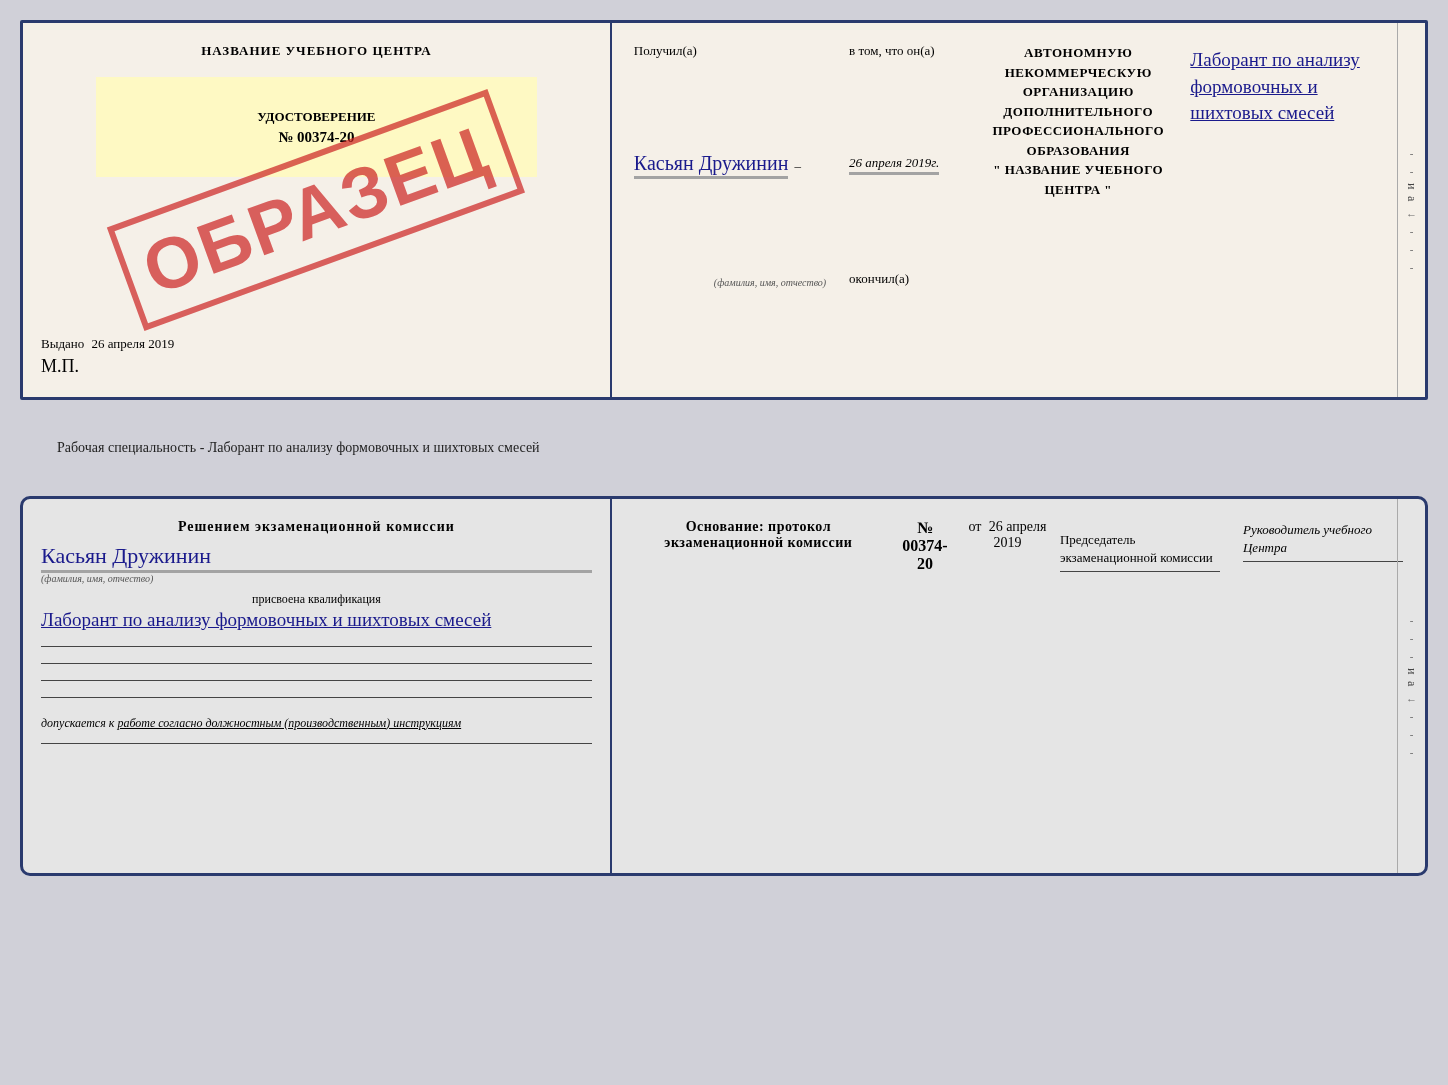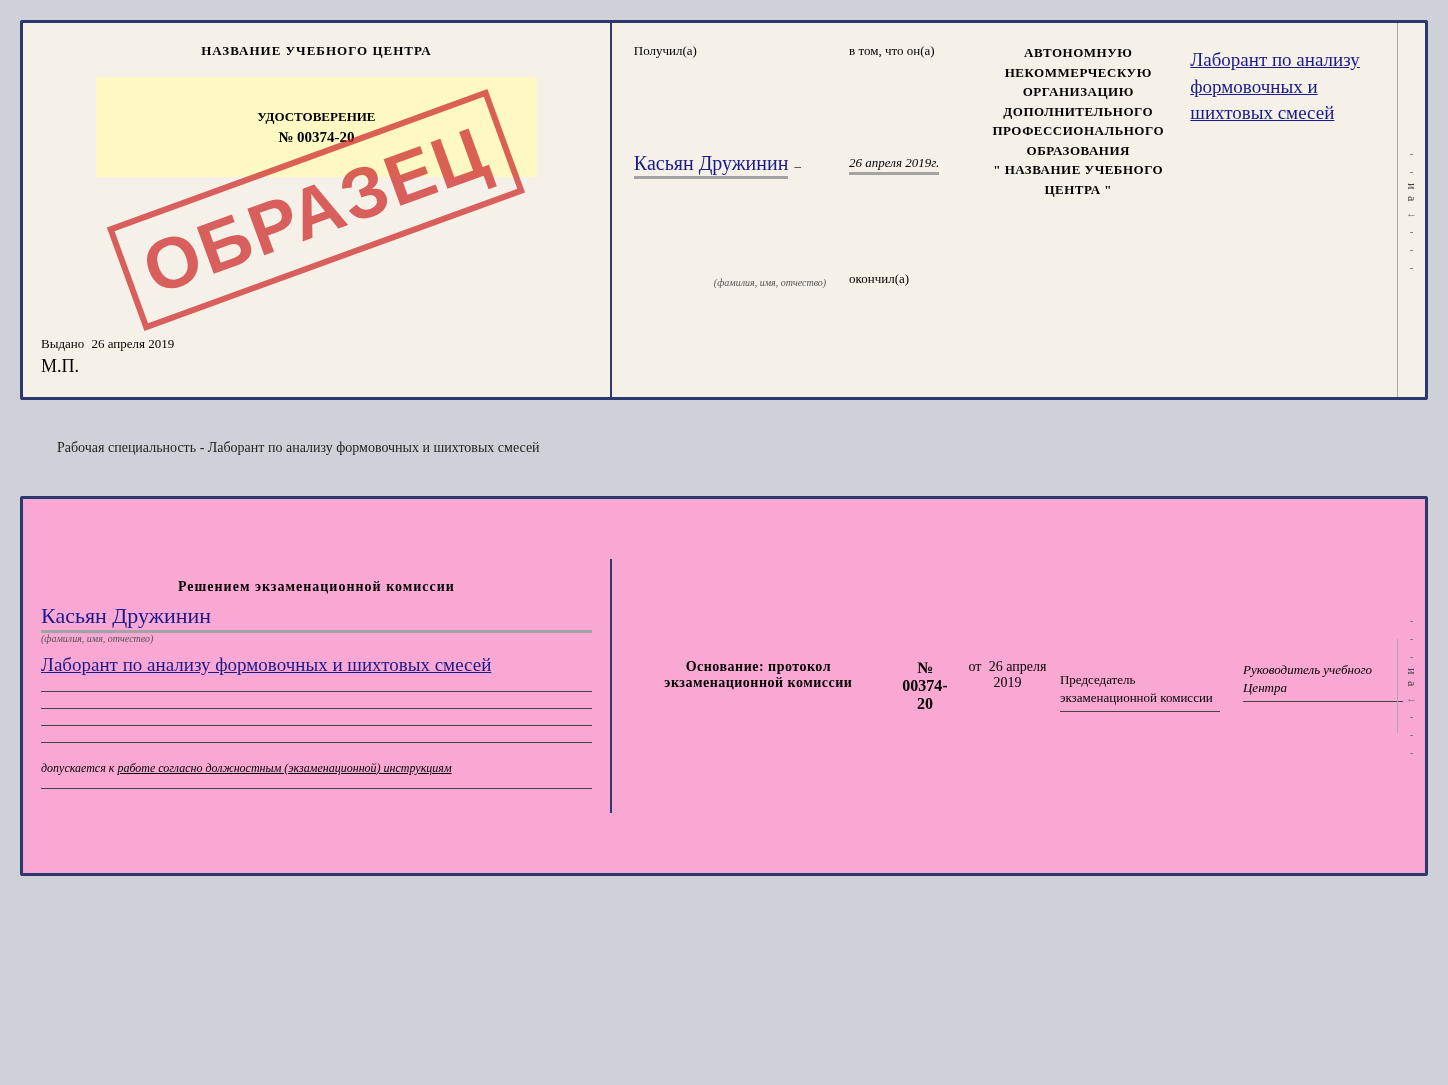--- a/index.html
+++ b/index.html
@@ -186,27 +186,26 @@
     .separator-text {
       font-size: 14px;
       color: #222;
       padding: 4px 0;
       margin-left: 37px;
     }
 
     
     .document-bottom {
       display: flex;
-      background: #f9a8d4;
+      background: #e5e5e5;
       border: 3px solid #2a3a6e;
-      border-radius: 2px;
+      border-radius: 10px;
       min-height: 380px;
       position: relative;
       overflow: hidden;
-      align-items: center;
     }
 
     .bottom-left {
       width: 42%;
       border-right: 2px solid #2a3a6e;
       padding: 20px 18px;
       position: relative;
       display: flex;
       flex-direction: column;
       gap: 8px;
@@ -375,31 +374,32 @@
 
     <div class="bottom-left">
       <div class="komissia-title">Решением экзаменационной комиссии</div>
 
       <div>
         <div class="name-handwritten underline-text">Касьян Дружинин</div>
         <div class="name-subtitle">(фамилия, имя, отчество)</div>
       </div>
 
       <div>
+        <div class="kvali-label">присвоена квалификация</div>
         <div class="kvali-value" style="text-decoration: underline;">Лаборант по анализу формовочных и шихтовых смесей</div>
       </div>
 
       <hr class="hr-line">
       <hr class="hr-line">
       <hr class="hr-line">
       <hr class="hr-line">
 
       <div class="dopuskaetsya">
         <span>допускается к</span>
-        <span style="text-decoration: underline;">работе согласно должностным (экзаменационной) инструкциям</span>
+        <span style="text-decoration: underline;">работе согласно должностным (производственным) инструкциям</span>
       </div>
       <hr class="hr-line">
     </div>
 
     <div class="bottom-right">
       <div class="osnovanie-title">Основание: протокол экзаменационной комиссии</div>
 
       <div class="protocol-number">№ 00374-20</div>
 
       <div class="ot-date">

